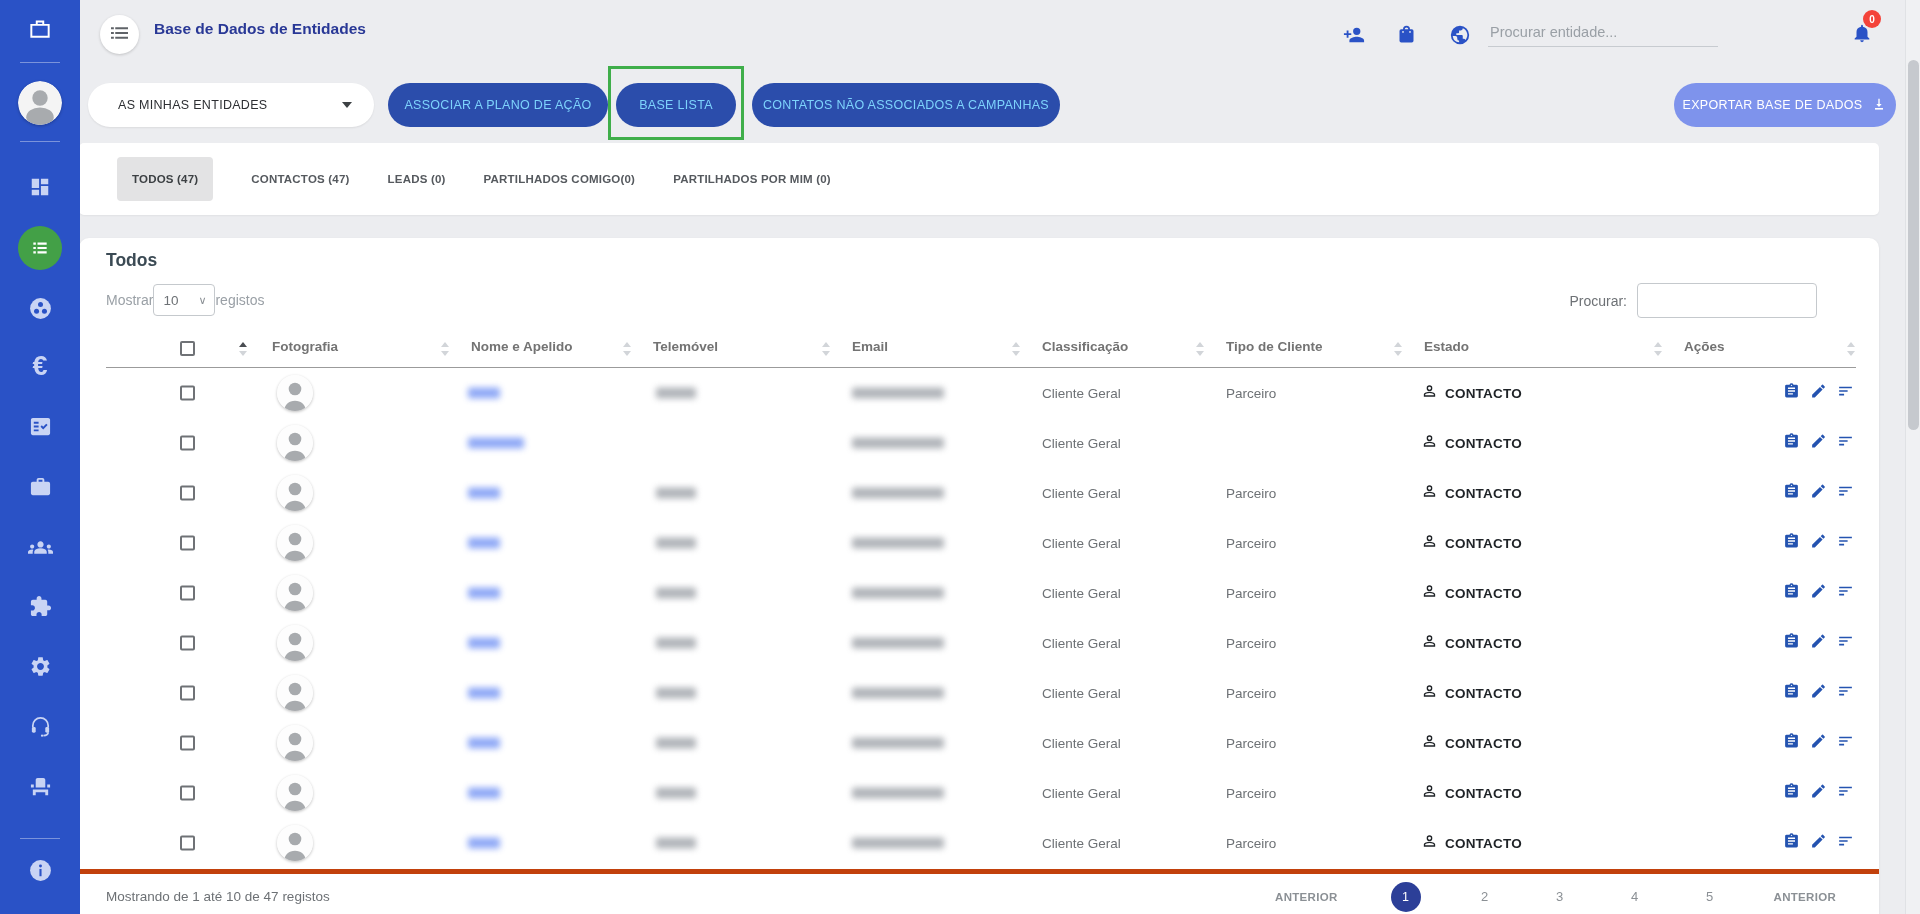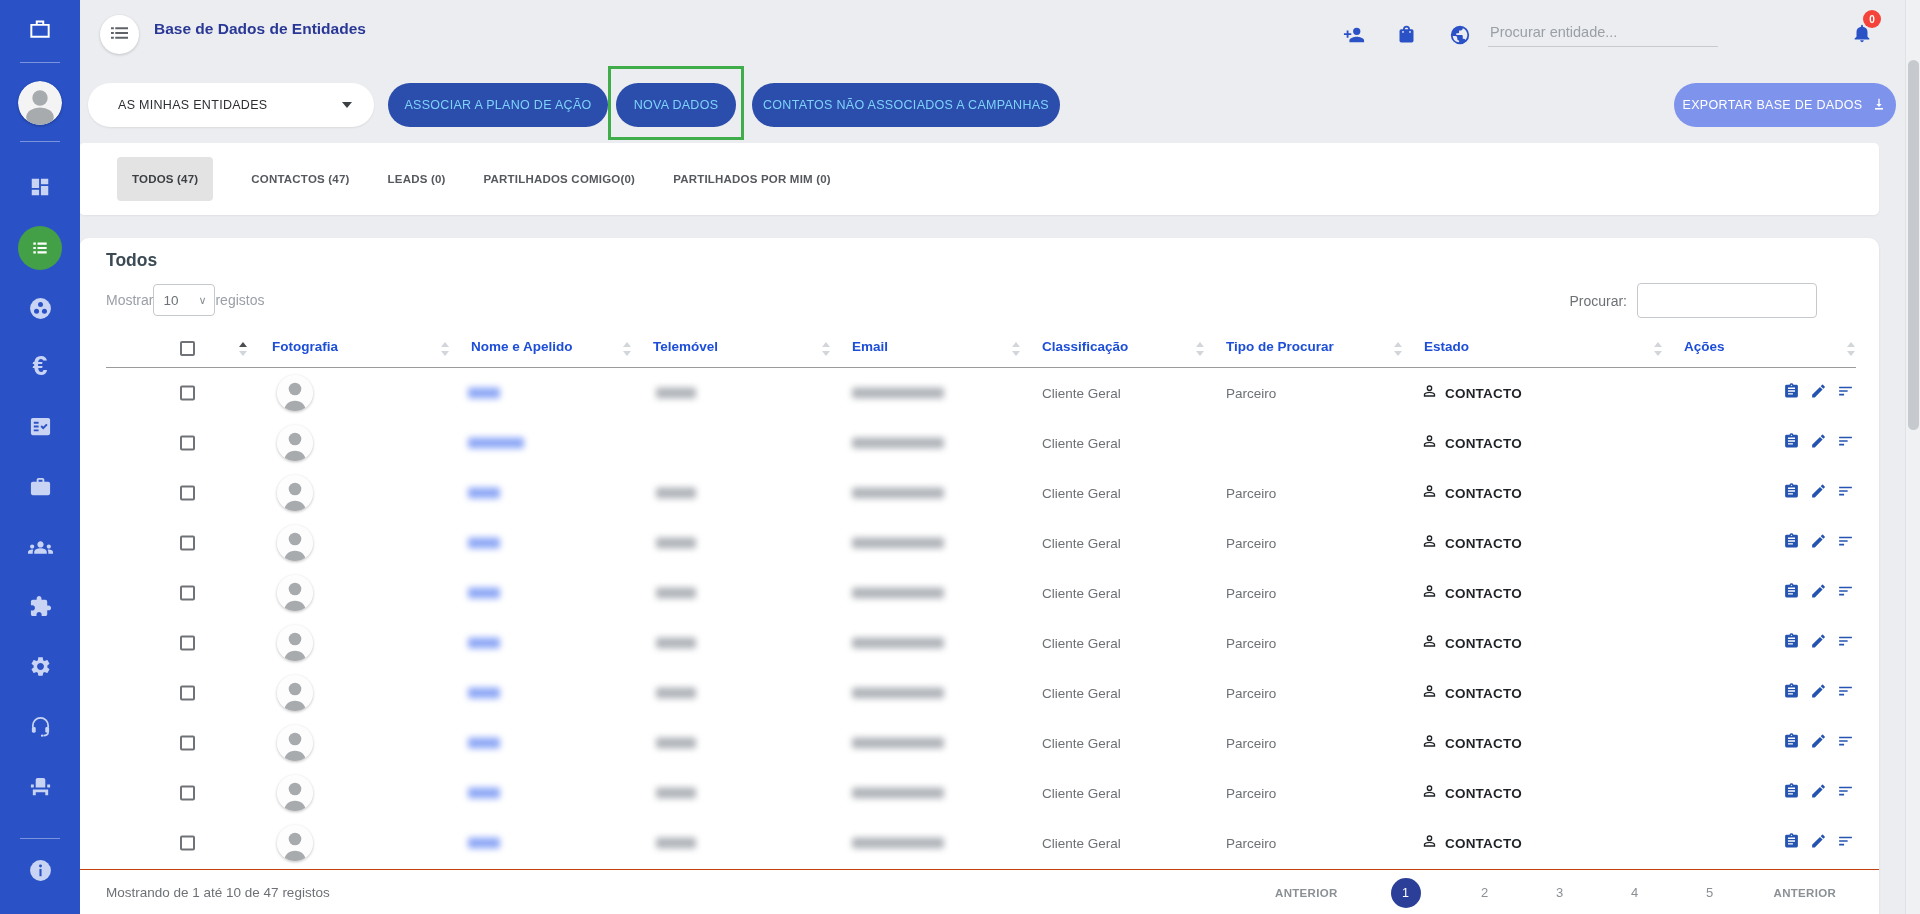--- a/index.html
+++ b/index.html
@@ -62,21 +62,21 @@
   .page-size { width:62px; height:32px; border:1px solid #c5c9cd; border-radius:4px; position:relative; display:flex;
                align-items:center; padding-left:9px; font-size:13.5px; color:#6d7175; cursor:pointer; }
   .page-size .caret { position:absolute; right:8px; color:#8a8f94; font-size:11px; }
   .filter-row { position:absolute; right:62px; top:45px; display:flex; align-items:center; gap:10px; font-size:14px; color:#6d7175; }
   .filter-row input { width:180px; height:35px; border:1px solid #c5c9cd; border-radius:4px; outline:none; padding:0 8px;
                       font-size:14px; font-family:"Liberation Sans",sans-serif; }
 
   
   .thead { position:absolute; left:0; top:92px; width:1800px; height:38px; }
   .thead:after { content:""; position:absolute; left:27px; right:23px; bottom:0; border-bottom:1px solid #9b9b9b; }
-  .th { position:absolute; top:9px; font-size:13.5px; font-weight:bold; color:#1d4ed8; white-space:nowrap; }
+  .th { position:absolute; top:9px; font-size:13.5px; font-weight:bold; color:#737373; white-space:nowrap; }
   .sort { position:absolute; top:11px; width:8px; height:16px; cursor:pointer; }
   .sort i { position:absolute; left:0; width:0; height:0; border-left:4px solid transparent; border-right:4px solid transparent; }
   .sort .su { top:1px; border-bottom:5px solid #d2d5d9; }
   .sort .sd { bottom:1px; border-top:5px solid #d2d5d9; }
   .sort.dark .su { border-bottom-color:#4a4d52; }
   .tbody { position:absolute; left:0; top:130px; width:1800px; }
   .trow { position:relative; width:1800px; height:50px; }
   .cb { position:absolute; top:50%; transform:translateY(-50%); width:15px; height:15px; border:2px solid #6f7276;
         border-radius:2px; background:#fff; cursor:pointer; }
   .rowavatar { position:absolute; top:50%; transform:translateY(-50%); width:36px; height:36px; border-radius:50%;
@@ -85,21 +85,21 @@
   .redact.name { width:32px; background:#7d9bf5; cursor:pointer; }
   .redact.ph   { width:40px; background:#a4a8ae; }
   .redact.em   { width:92px; background:#a4a8ae; }
   .cellt { position:absolute; top:50%; transform:translateY(-50%); font-size:13.5px; color:#6d7175; white-space:nowrap; }
   .estado { position:absolute; top:50%; transform:translateY(-50%); display:flex; align-items:center; gap:7px; }
   .estado b { font-size:13.5px; font-weight:bold; color:#1f2327; letter-spacing:.2px; }
   .actions { position:absolute; top:50%; transform:translateY(-50%); display:flex; gap:10px; }
   .actions svg { cursor:pointer; }
 
   
-  .tfoot { position:absolute; left:0; top:631px; width:1800px; height:45px; border-top:1px solid #c2410c; }
+  .tfoot { position:absolute; left:0; top:631px; width:1800px; height:45px; border-top:5px solid #c2410c; }
   .summary { position:absolute; left:27px; top:0; height:45px; display:flex; align-items:center; font-size:13.5px; color:#6d7175; }
   .pager { position:absolute; right:43px; top:0; height:45px; display:flex; align-items:center; gap:53px; }
   .pager .pnav { font-size:11.5px; font-weight:bold; color:#8b9095; letter-spacing:.3px; cursor:pointer; }
   .pager .pnum { font-size:13px; color:#8b9095; width:22px; text-align:center; cursor:pointer; }
   .pager .pnum.active { width:30px; height:30px; border-radius:50%; background:#2c3f98; color:#fff; display:flex;
                         align-items:center; justify-content:center; font-size:12.5px; }
 
   
   .scrollbar { position:absolute; right:0; top:0; width:15px; height:914px; background:#f0f1f3; border-left:1px solid #e0e2e5; }
   .scrollthumb { position:absolute; left:2px; top:60px; width:11px; height:370px; border-radius:6px; background:#c6c9ce; cursor:pointer; }
@@ -265,21 +265,21 @@
         </svg>
     </span>
     <span class="badge">0</span>
 
     <div class="pill select-pill">
       <span>AS MINHAS ENTIDADES</span>
       <span class="select-caret"></span>
     </div>
     <button class="pill btn-blue btn-assoc" style="border:none">ASSOCIAR A PLANO DE AÇÃO</button>
     <div class="annotation-box"></div>
-    <button class="pill btn-blue btn-nova" style="border:none">NOVA DADOS</button>
+    <button class="pill btn-blue btn-nova" style="border:none">BASE LISTA</button>
     <button class="pill btn-blue btn-contatos" style="border:none">CONTATOS NÃO ASSOCIADOS A CAMPANHAS</button>
     <button class="pill btn-export" style="border:none">
       <span>EXPORTAR BASE DE DADOS</span>
       <span>
         <svg width="16" height="16" viewBox="0 0 24 24" fill="#fff">
             <path d="M11 4h2v8h3l-4 4.5L8 12h3z"></path>
             <rect x="6" y="18" width="12" height="2.4"></rect>
           </svg>
       </span>
     </button>
@@ -333,21 +333,21 @@
         <span class="th" style="left:773px">Email</span>
         <span class="sort" style="left:933px">
             <i class="su"></i>
             <i class="sd"></i>
           </span>
         <span class="th" style="left:963px">Classificação</span>
         <span class="sort" style="left:1117px">
             <i class="su"></i>
             <i class="sd"></i>
           </span>
-        <span class="th" style="left:1147px">Tipo de Procurar</span>
+        <span class="th" style="left:1147px">Tipo de Cliente</span>
         <span class="sort" style="left:1315px">
             <i class="su"></i>
             <i class="sd"></i>
           </span>
         <span class="th" style="left:1345px">Estado</span>
         <span class="sort" style="left:1575px">
             <i class="su"></i>
             <i class="sd"></i>
           </span>
         <span class="th" style="left:1605px">Ações</span>

